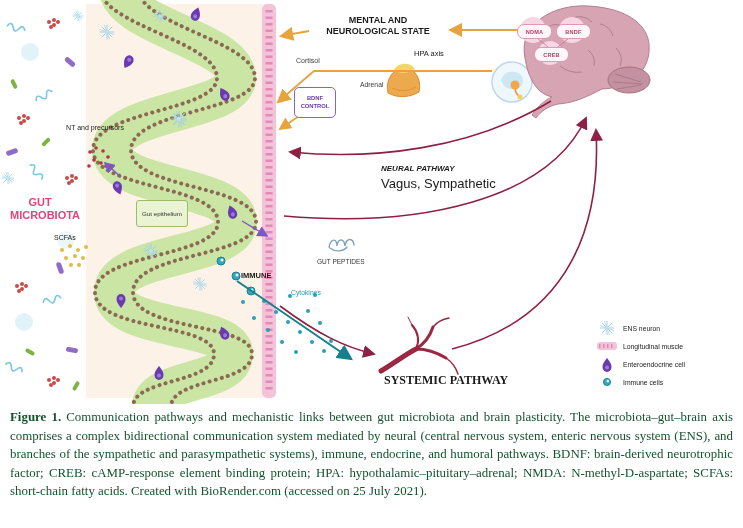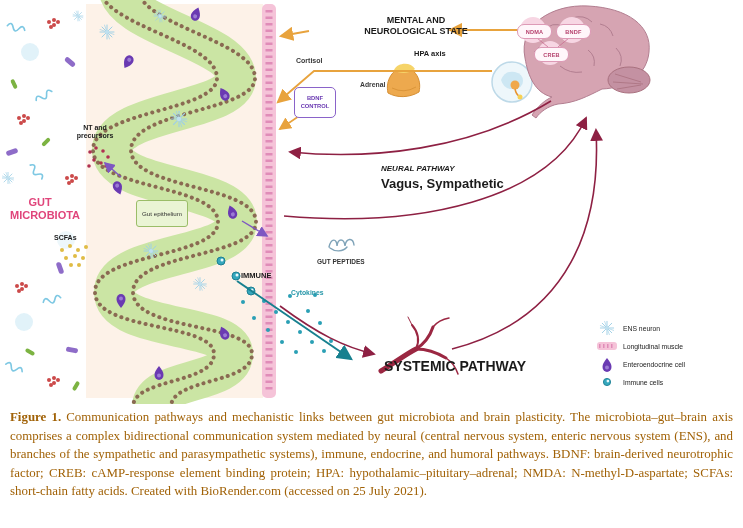--- a/index.html
+++ b/index.html
@@ -1,38 +1,38 @@
 <!DOCTYPE html>
 <html><head>
 <meta charset="utf-8">
 <style>
   html,body { margin:0; padding:0; }
   body { width:743px; height:528px; background:#ffffff; font-family:"Liberation Sans",sans-serif; }
   .page { position:relative; width:743px; height:528px; background:#fff; overflow:hidden; }
   .figure-area { position:absolute; left:0; top:0; width:743px; height:404px; }
   .figure-area > svg.diagram { position:absolute; left:0; top:0; z-index:1; }
-  .lbl { position:absolute; z-index:2; color:#1b1b1b; line-height:1.18;font-weight:bold; }
+  .lbl { position:absolute; z-index:2; color:#1b1b1b; line-height:1.18; }
   .center { text-align:center; }
   .bold { font-weight:bold; }
   .pill { position:absolute; z-index:3; width:33px; height:13px; background:#fff6fa; border:1px solid #dd9ab6;
           border-radius:7px; font-size:5.6px; font-weight:bold; color:#b6426e;
           display:flex; align-items:center; justify-content:center; letter-spacing:.2px; }
   .bdnf-box { position:absolute; z-index:2; left:294px; top:87px; width:38px; height:27px;
               border:1.2px solid #8a63c9; border-radius:5px; background:#fff; color:#6a3ab2;
               font-size:5.8px; font-weight:bold; display:flex; align-items:center; justify-content:center;
               text-align:center; line-height:1.25; padding:1px; }
   .epi-box { position:absolute; z-index:2; left:136px; top:200px; width:50px; height:25px;
              border:1px solid #9bbd68; border-radius:3px; background:#eaf4d4; color:#2f2f2f;
              font-size:6.2px; display:flex; align-items:center; justify-content:center;
              text-align:center; line-height:1.25; }
   .legend-row { position:absolute; z-index:2; display:flex; align-items:center; gap:5px;
                 font-size:6.8px; color:#222; }
   .caption { position:absolute; left:10px; top:408px; width:723px; z-index:2;
              font-family:"Liberation Serif",serif; font-size:12.9px; line-height:1.44;
-             text-align:justify; color:#a16207; }
+             text-align:justify; color:#14532d; }
   .cap-label { font-weight:bold; margin-right:5px; }
 </style>
 </head>
 <body>
 
 <div class="page">
 
   <div class="figure-area">
 
     <svg class="diagram" width="743" height="404" viewBox="0 0 743 404">
@@ -329,35 +329,35 @@
         <path d="M551,101 C470,150 372,160 290,152" stroke="#8e2043" stroke-width="1.6" marker-end="url(#arrM)"></path>
         <path d="M284,216 C420,228 548,200 586,118" stroke="#8e2043" stroke-width="1.6" marker-end="url(#arrM)"></path>
         <path d="M280,306 C318,334 344,347 374,354" stroke="#8e2043" stroke-width="1.6" marker-end="url(#arrM)"></path>
         <path d="M452,349 C572,318 601,222 596,130" stroke="#8e2043" stroke-width="1.6" marker-end="url(#arrM)"></path>
         <path d="M237,281 L351,359" stroke="#17808f" stroke-width="2" marker-end="url(#arrT)"></path>
         <path d="M121,177 L105,163" stroke="#7e57c2" stroke-width="1.4" marker-end="url(#arrP)"></path>
         <path d="M242,221 L267,236" stroke="#7e57c2" stroke-width="1.4" marker-end="url(#arrP)"></path>
       </g>
     </svg>
 
-    <div class="lbl bold center" style="left:322px;top:15px;width:112px;font-size:9px;margin-left:38px;">MENTAL AND NEUROLOGICAL STATE</div>
+    <div class="lbl bold center" style="left:322px;top:15px;width:112px;font-size:9px;">MENTAL AND NEUROLOGICAL STATE</div>
     <div class="lbl" style="left:296px;top:57px;font-size:7px;color:#3a3a3a;">Cortisol</div>
     <div class="lbl" style="left:414px;top:50px;font-size:7.5px;">HPA axis</div>
     <div class="lbl" style="left:360px;top:81px;font-size:6.8px;color:#3a3a3a;">Adrenal</div>
     <div class="bdnf-box">BDNF CONTROL</div>
     <div class="lbl center" style="left:66px;top:124px;width:58px;font-size:7px;">NT and precursors</div>
     <div class="lbl bold center" style="left:10px;top:196px;width:60px;font-size:11px;color:#e0457b;">GUT MICROBIOTA</div>
     <div class="epi-box">Gut epithelium</div>
     <div class="lbl" style="left:54px;top:234px;font-size:7px;">SCFAs</div>
     <div class="lbl bold" style="left:241px;top:272px;font-size:7.5px;">IMMUNE</div>
     <div class="lbl" style="left:291px;top:289px;font-size:6.8px;color:#2596a8;">Cytokines</div>
     <div class="lbl" style="left:317px;top:258px;font-size:6.5px;color:#333;">GUT PEPTIDES</div>
     <div class="lbl bold" style="left:381px;top:164px;font-size:8px;font-style:italic;">NEURAL PATHWAY</div>
     <div class="lbl" style="left:381px;top:176px;font-size:13px;">Vagus, Sympathetic</div>
-    <div class="lbl bold" style="left:384px;top:358px;font-size:14px;">SYSTEMIC PATHWAY</div>
+    <div class="lbl bold" style="left:384px;top:373px;font-size:12px;font-family:Liberation Serif, serif;">SYSTEMIC PATHWAY</div>
 
     <div class="pill" style="left:517px;top:24px;">NDMA</div>
     <div class="pill" style="left:556px;top:24px;">BNDF</div>
     <div class="pill" style="left:534px;top:47px;">CREB</div>
 
     <div class="legend-row" style="left:596px;top:320px;">
       <svg width="22" height="16">
           <g transform="translate(11,8) scale(.95)">
             <use href="#neuron"></use>
           </g>

